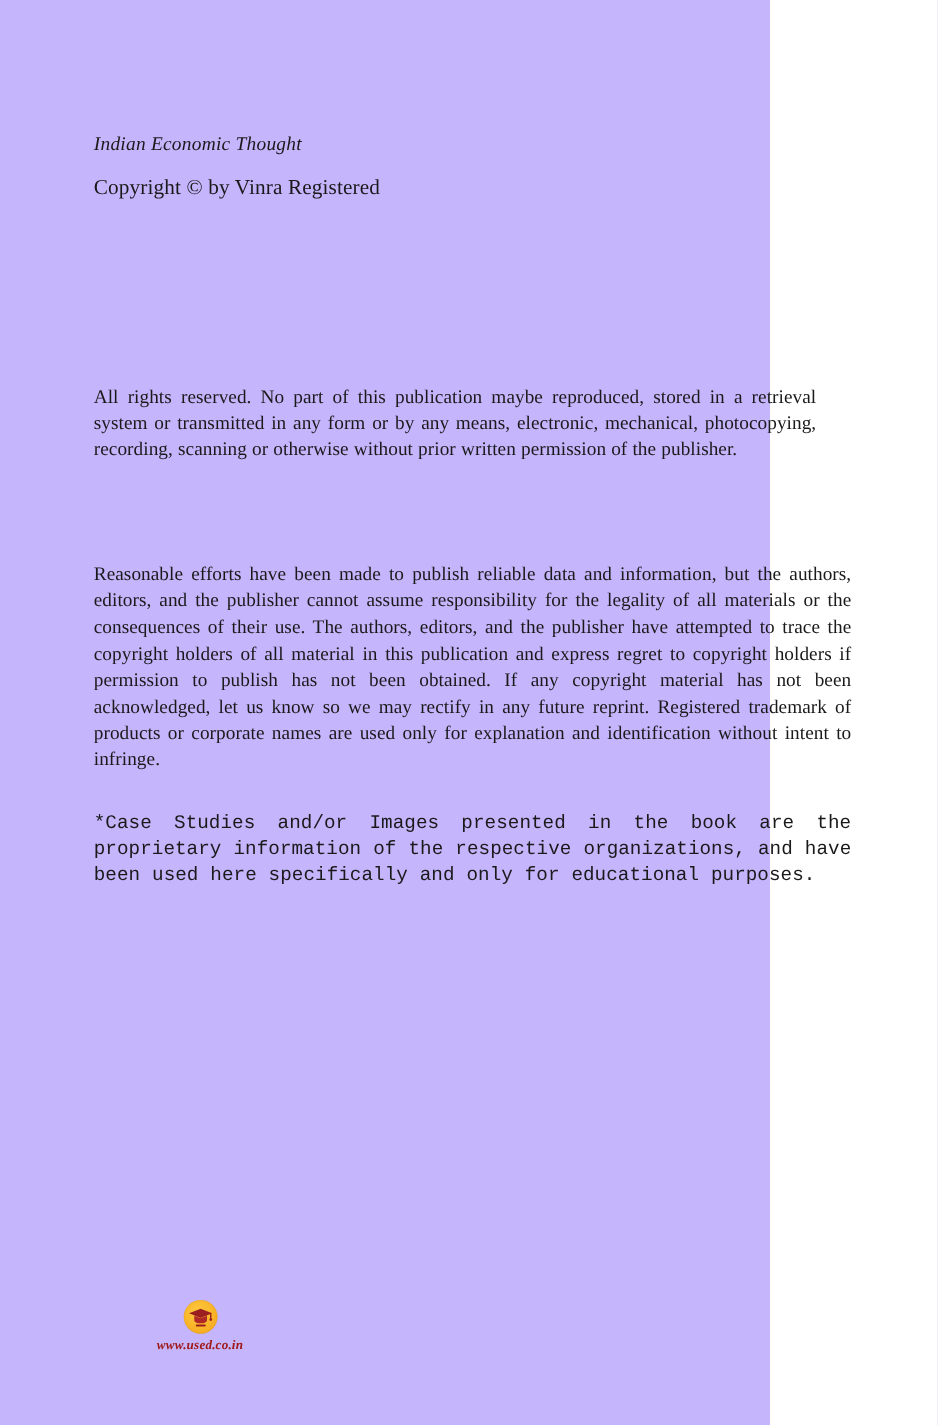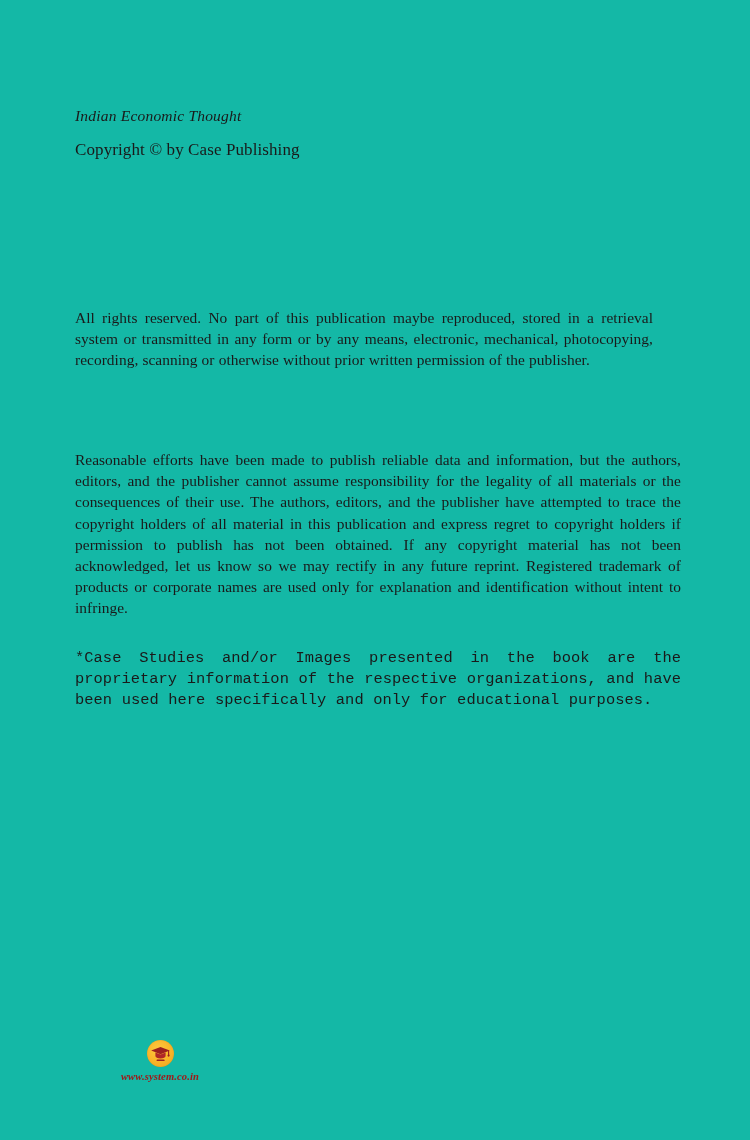--- a/index.html
+++ b/index.html
@@ -14,23 +14,23 @@
     position: relative;
     font-family: "Liberation Serif", "DejaVu Serif", serif;
     color: #171717;
     -webkit-font-smoothing: antialiased;
     overflow: hidden;
   }
 
   .page {
     position: absolute;
     inset: 0;
-    width: 750px;
+    width: 616px;
     height: 1140px;
-    background: #14b8a6;
+    background: #c4b5fd;
   }
 
   
   .book-title {
     position: absolute;
     left: 75px;
     top: 106px;
     width: 610px;
     font-style: italic;
     font-size: 15.5px;
@@ -124,21 +124,21 @@
     white-space: nowrap;
   }
 </style>
 </head>
 <body>
 
 <div class="page">
 
   <div class="book-title">Indian Economic Thought</div>
 
-  <div class="copyright-line">Copyright © by Case Publishing</div>
+  <div class="copyright-line">Copyright © by Vinra Registered</div>
 
   <p class="para para-rights">All rights reserved. No part of this publication maybe reproduced, stored in a retrieval system or transmitted in any form or by any means, electronic, mechanical, photocopying, recording, scanning or otherwise without prior written permission of the publisher.</p>
 
   <p class="para para-reasonable">Reasonable efforts have been made to publish reliable data and information, but the authors, editors, and the publisher cannot assume responsibility for the legality of all materials or the consequences of their use. The authors, editors, and the publisher have attempted to trace the copyright holders of all material in this publication and express regret to copyright holders if permission to publish has not been obtained. If any copyright material has not been acknowledged, let us know so we may rectify in any future reprint. Registered trademark of products or corporate names are used only for explanation and identification without intent to infringe.</p>
 
   <p class="para para-casestudies">*Case Studies and/or Images presented in the book are the proprietary information of the respective organizations, and have been used here specifically and only for educational purposes.</p>
 
   <div class="footer-logo">
     <span class="logo-badge">
       <svg viewBox="0 0 27 27" xmlns="http://www.w3.org/2000/svg" aria-hidden="true">
@@ -146,16 +146,16 @@
         <path d="M4.2 10.6 L13.5 6.9 L22.8 10.6 L13.5 14.3 Z" fill="#9c1f1f"></path>
 
         <path d="M8.4 12.6 L13.5 14.6 L18.6 12.6 L18.6 16.1 C18.6 17.6 16.3 18.6 13.5 18.6 C10.7 18.6 8.4 17.6 8.4 16.1 Z" fill="#b02727"></path>
 
         <path d="M21.6 11.0 L21.6 15.0" stroke="#9c1f1f" stroke-width="1.1" stroke-linecap="round" fill="none"></path>
         <circle cx="21.6" cy="15.6" r="1.1" fill="#9c1f1f"></circle>
 
         <rect x="9.6" y="19.6" width="8.0" height="1.5" rx="0.7" fill="#9c1f1f"></rect>
       </svg>
     </span>
-    <div class="site-url">www.system.co.in</div>
+    <div class="site-url">www.used.co.in</div>
   </div>
 
 </div>
 
 </body></html>

